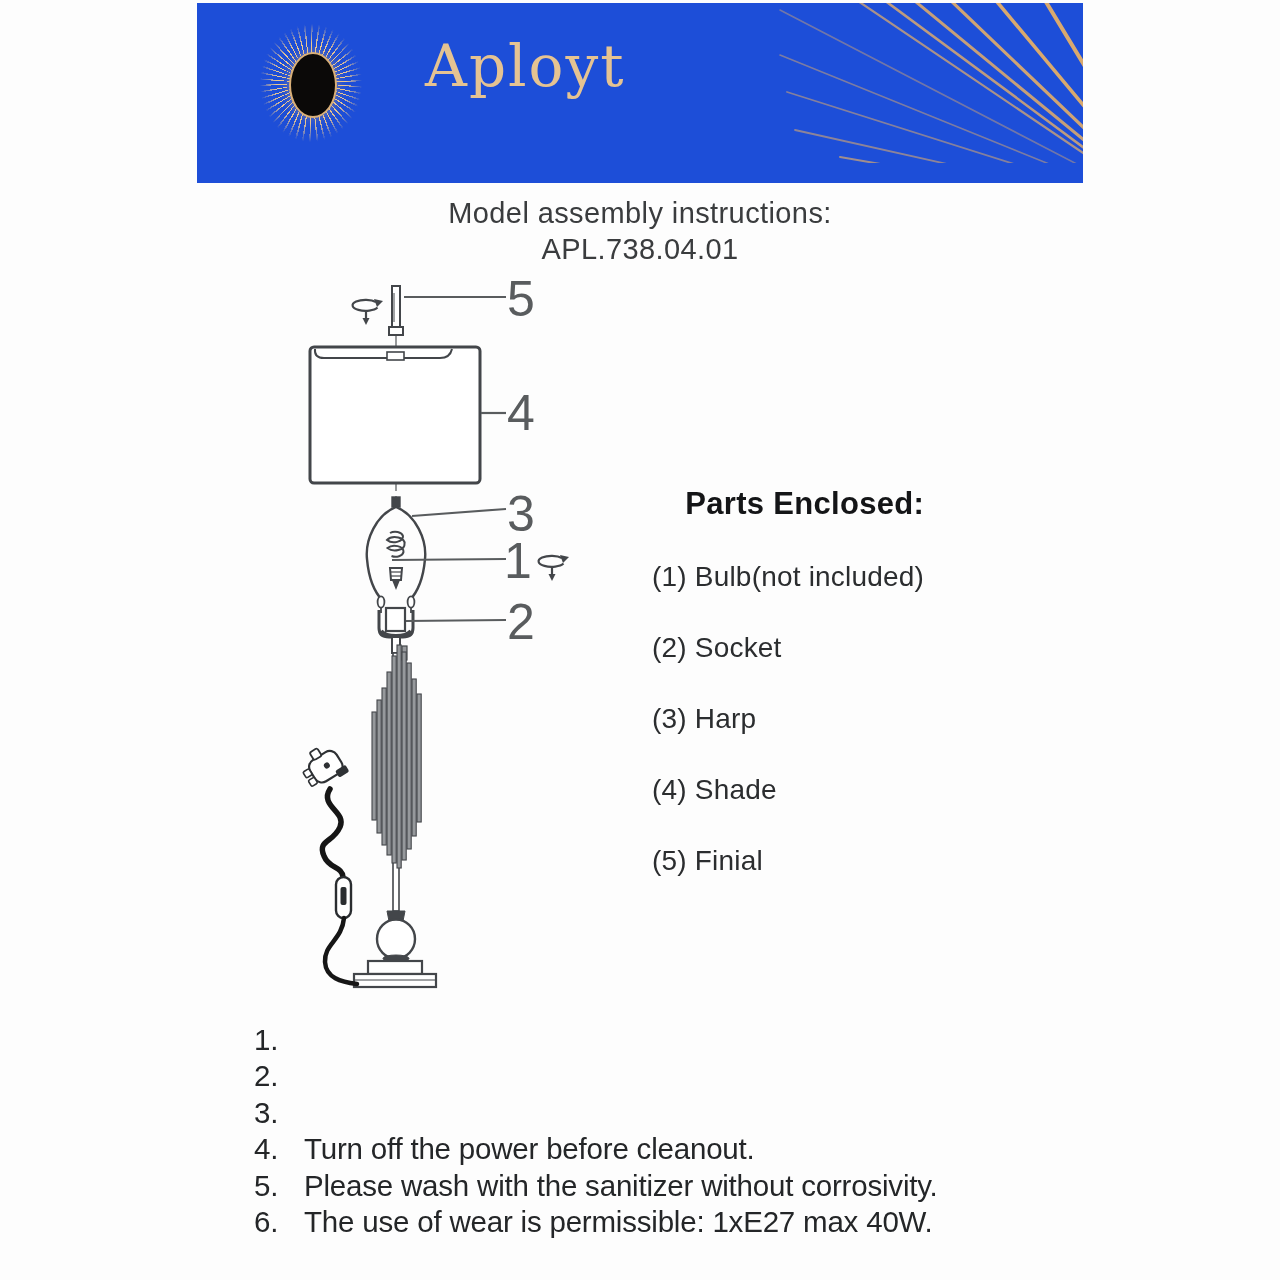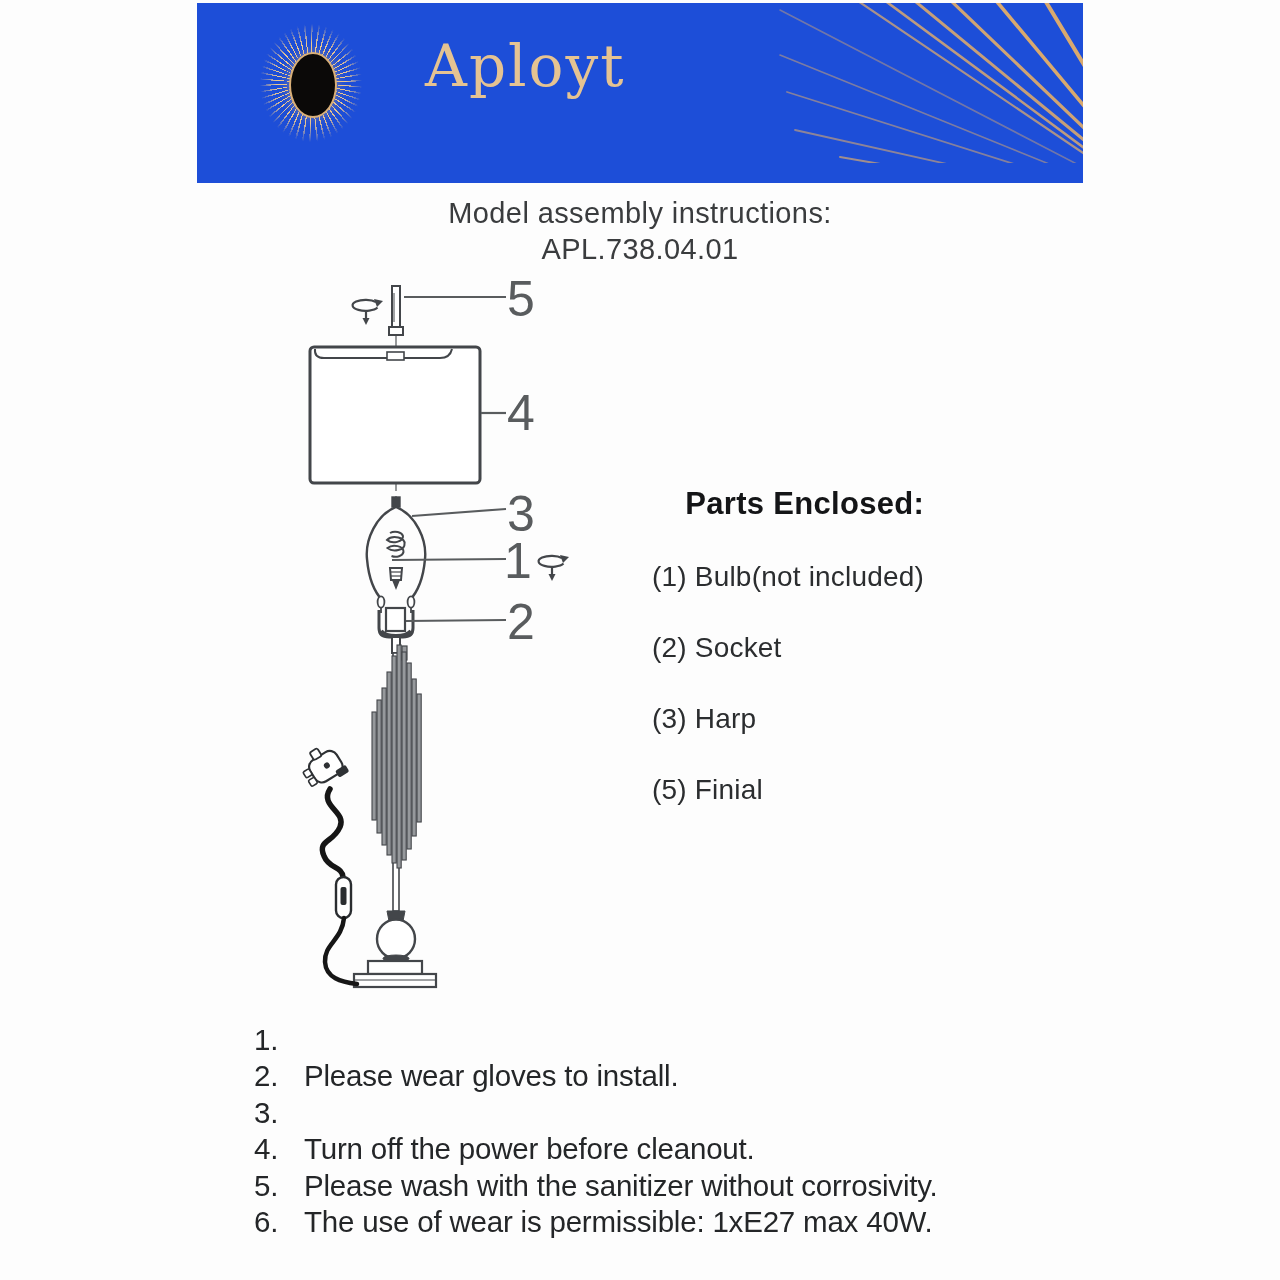--- a/index.html
+++ b/index.html
@@ -191,30 +191,30 @@
       <text x="518" y="578">1</text>
       <text x="521" y="639">2</text>
     </g>
   </svg>
 
   <div class="parts">
     <div class="parts-heading">Parts Enclosed:</div>
     <div class="parts-item">(1) Bulb(not included)</div>
     <div class="parts-item">(2) Socket</div>
     <div class="parts-item">(3) Harp</div>
+    <div class="parts-item">(4) Shade</div>
     <div class="parts-item">(5) Finial</div>
   </div>
 
   <div class="instructions">
     <div class="instr-row">
       <span class="instr-num">1.</span>
     </div>
     <div class="instr-row">
       <span class="instr-num">2.</span>
-      <span class="instr-text">Please wear gloves to install.</span>
     </div>
     <div class="instr-row">
       <span class="instr-num">3.</span>
     </div>
     <div class="instr-row">
       <span class="instr-num">4.</span>
       <span class="instr-text">Turn off the power before cleanout.</span>
     </div>
     <div class="instr-row">
       <span class="instr-num">5.</span>

